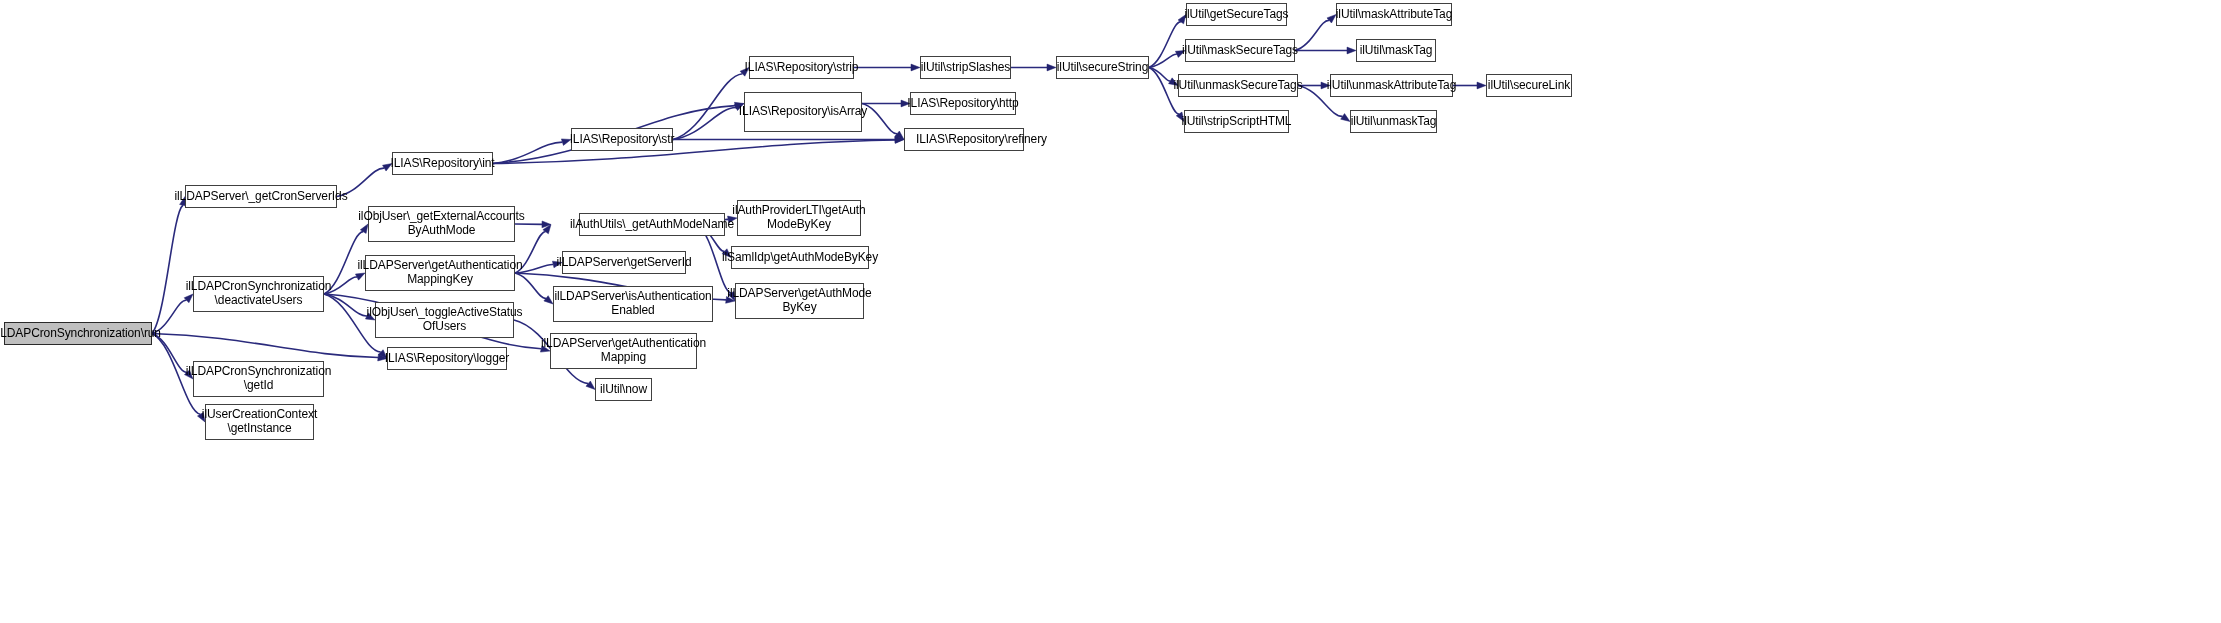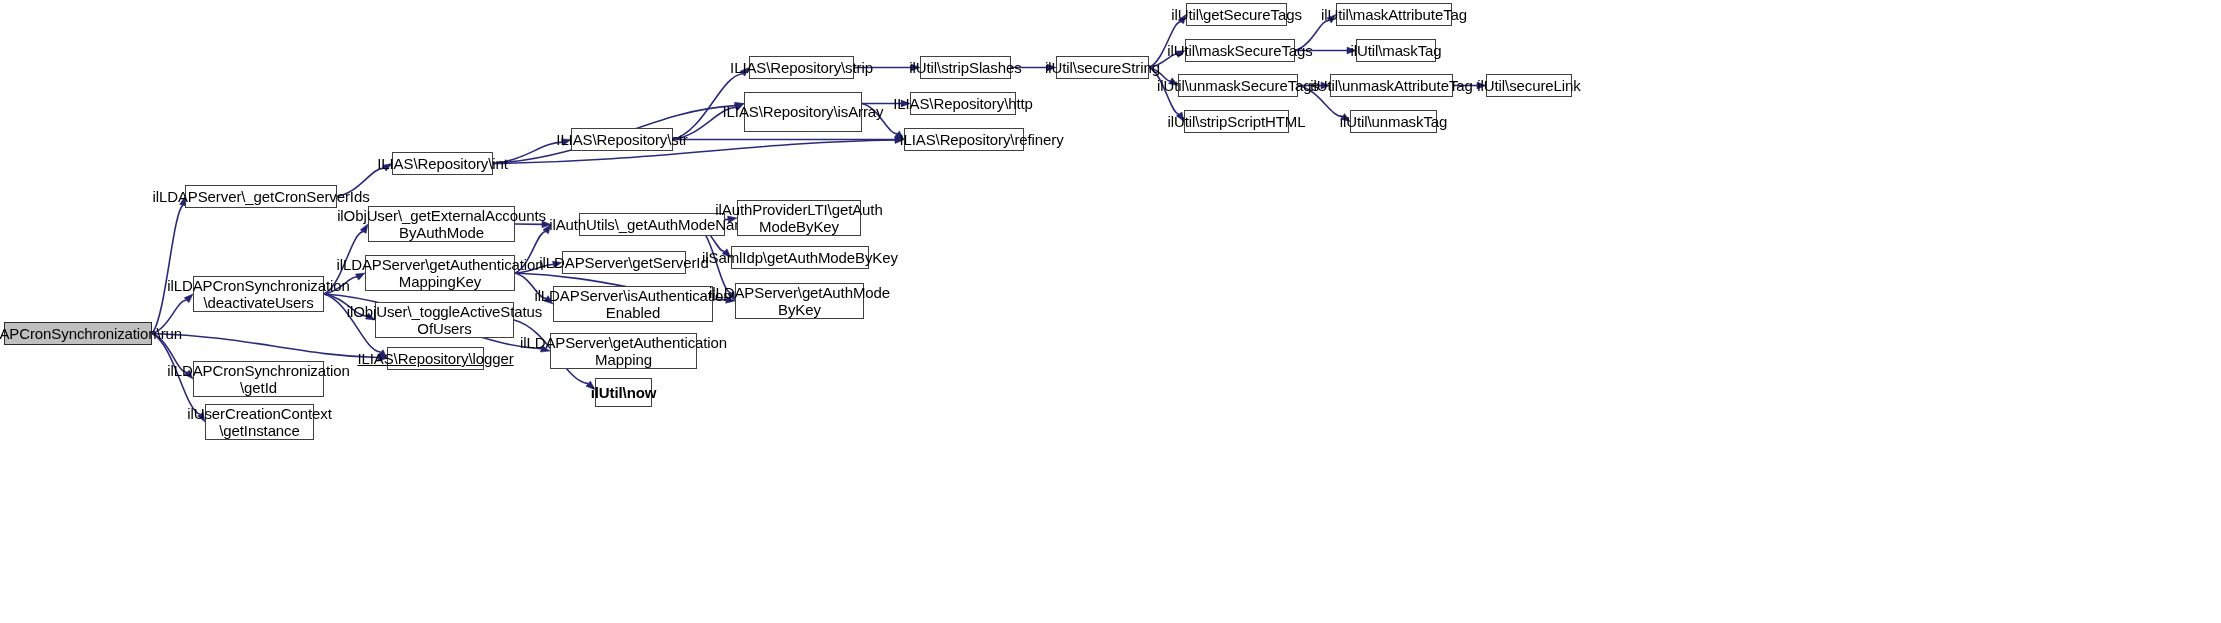--- a/index.html
+++ b/index.html
@@ -27,21 +27,21 @@
     position: absolute;
     box-sizing: border-box;
     border: 1px solid #404040;
     background: #ffffff;
     color: #000000;
     display: flex;
     align-items: center;
     justify-content: center;
     text-align: center;
     line-height: 1.14;
-    font-size: 15px;
+    font-size: 12px;
     letter-spacing: -0.1px;
     white-space: pre-line;
     padding: 0 5px;
     z-index: 2;
   }
   .node.root {
     background: #bfbfbf;
     border-color: #2a2a2a;
   }
   .edge {
@@ -147,29 +147,29 @@
 \getId</span></div>
     <div class="node" style="left: 205px; top: 404px; width: 109px; height: 36px;"><span>ilUserCreationContext
 \getInstance</span></div>
     <div class="node" style="left: 392px; top: 152px; width: 101px; height: 23px;"><span>ILIAS\Repository\int</span></div>
     <div class="node" style="left: 368px; top: 206px; width: 147px; height: 36px;"><span>ilObjUser\_getExternalAccounts
 ByAuthMode</span></div>
     <div class="node" style="left: 365px; top: 255px; width: 150px; height: 36px;"><span>ilLDAPServer\getAuthentication
 MappingKey</span></div>
     <div class="node" style="left: 375px; top: 302px; width: 139px; height: 36px;"><span>ilObjUser\_toggleActiveStatus
 OfUsers</span></div>
-    <div class="node" style="left: 387px; top: 347px; width: 97px; height: 23px; text-decoration: underline;"><span>ILIAS\Repository\logger</span></div>
+    <div class="node" style="left: 387px; top: 347px; width: 120px; height: 23px;"><span>ILIAS\Repository\logger</span></div>
     <div class="node" style="left: 571px; top: 128px; width: 102px; height: 23px;"><span>ILIAS\Repository\str</span></div>
     <div class="node" style="left: 551px; top: 213px; width: 146px; height: 23px; margin-left: 28px;"><span>ilAuthUtils\_getAuthModeName</span></div>
     <div class="node" style="left: 562px; top: 251px; width: 124px; height: 23px;"><span>ilLDAPServer\getServerId</span></div>
     <div class="node" style="left: 553px; top: 286px; width: 160px; height: 36px;"><span>ilLDAPServer\isAuthentication
 Enabled</span></div>
     <div class="node" style="left: 550px; top: 333px; width: 147px; height: 36px;"><span>ilLDAPServer\getAuthentication
 Mapping</span></div>
-    <div class="node" style="left: 595px; top: 378px; width: 57px; height: 29px; font-weight: bold;"><span>ilUtil\now</span></div>
+    <div class="node" style="left: 595px; top: 378px; width: 57px; height: 23px;"><span>ilUtil\now</span></div>
     <div class="node" style="left: 749px; top: 56px; width: 105px; height: 23px;"><span>ILIAS\Repository\strip</span></div>
     <div class="node" style="left: 744px; top: 92px; width: 118px; height: 40px;"><span>ILIAS\Repository\isArray</span></div>
     <div class="node" style="left: 904px; top: 128px; width: 120px; height: 23px; padding-left: 40px;"><span>ILIAS\Repository\refinery</span></div>
     <div class="node" style="left: 737px; top: 200px; width: 124px; height: 36px;"><span>ilAuthProviderLTI\getAuth
 ModeByKey</span></div>
     <div class="node" style="left: 731px; top: 246px; width: 138px; height: 23px; text-align: right;"><span>ilSamlIdp\getAuthModeByKey</span></div>
     <div class="node" style="left: 735px; top: 283px; width: 129px; height: 36px;"><span>ilLDAPServer\getAuthMode
 ByKey</span></div>
     <div class="node" style="left: 920px; top: 56px; width: 91px; height: 23px;"><span>ilUtil\stripSlashes</span></div>
     <div class="node" style="left: 910px; top: 92px; width: 106px; height: 23px;"><span>ILIAS\Repository\http</span></div>

